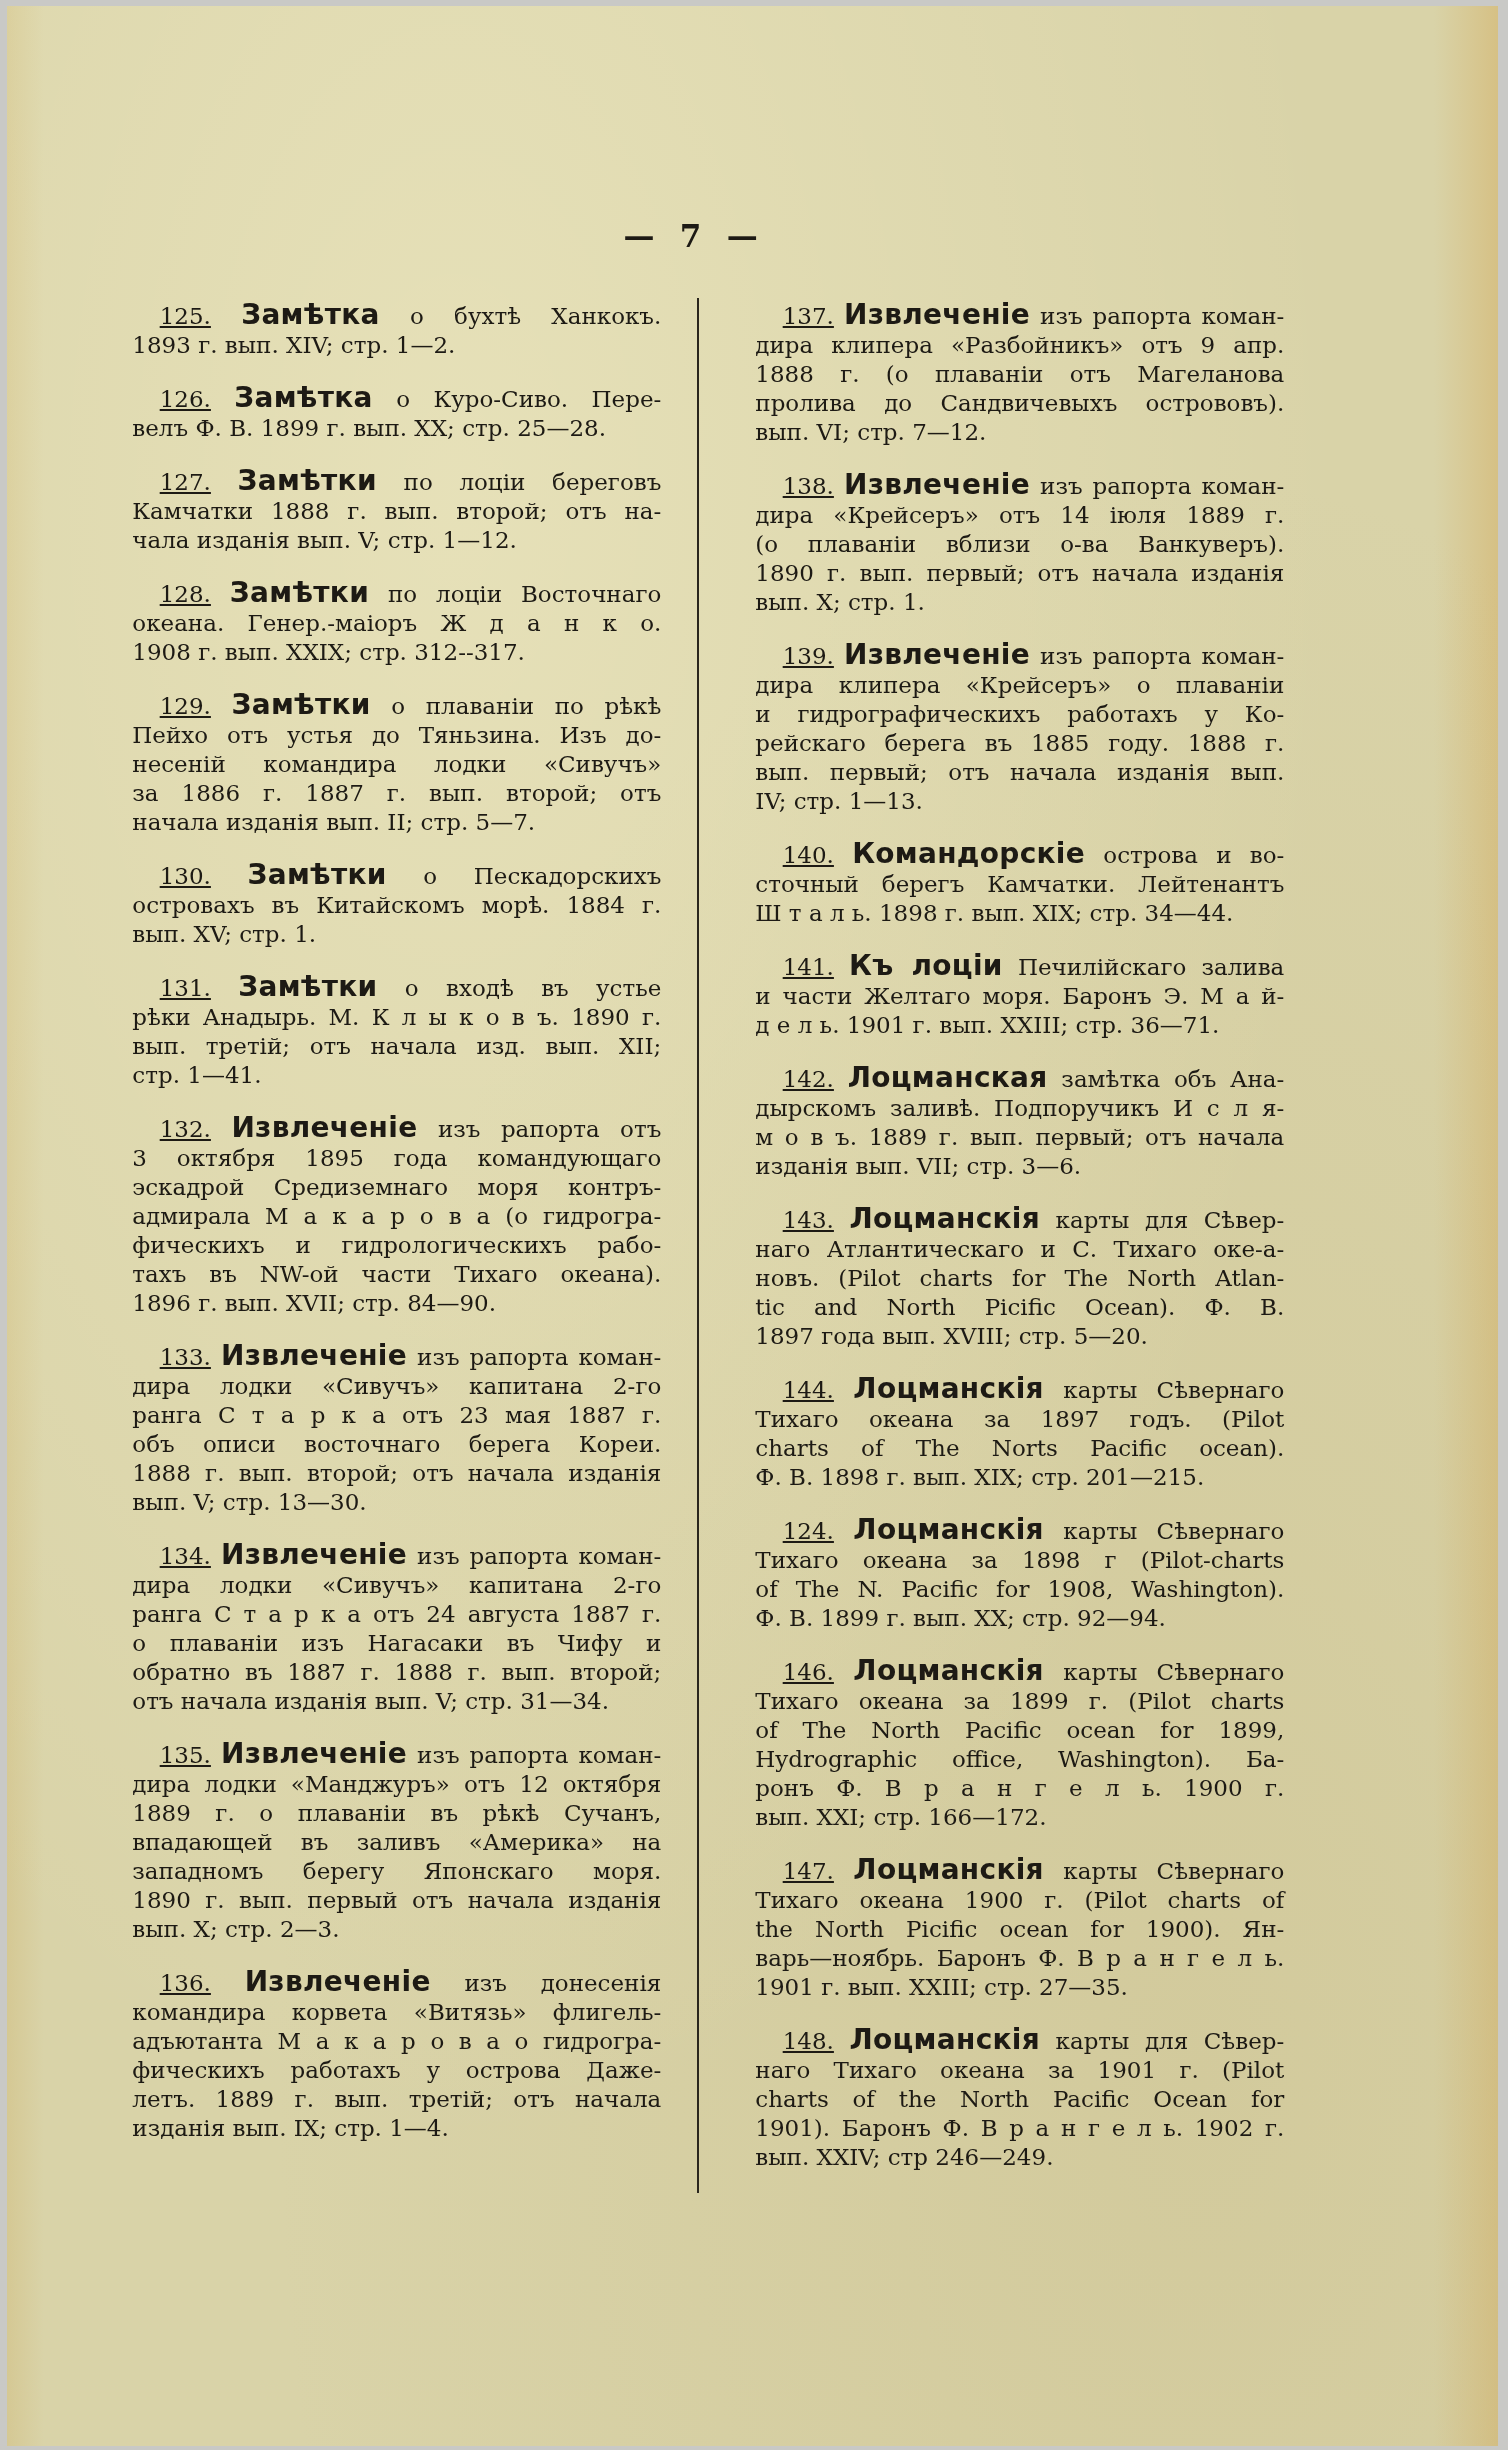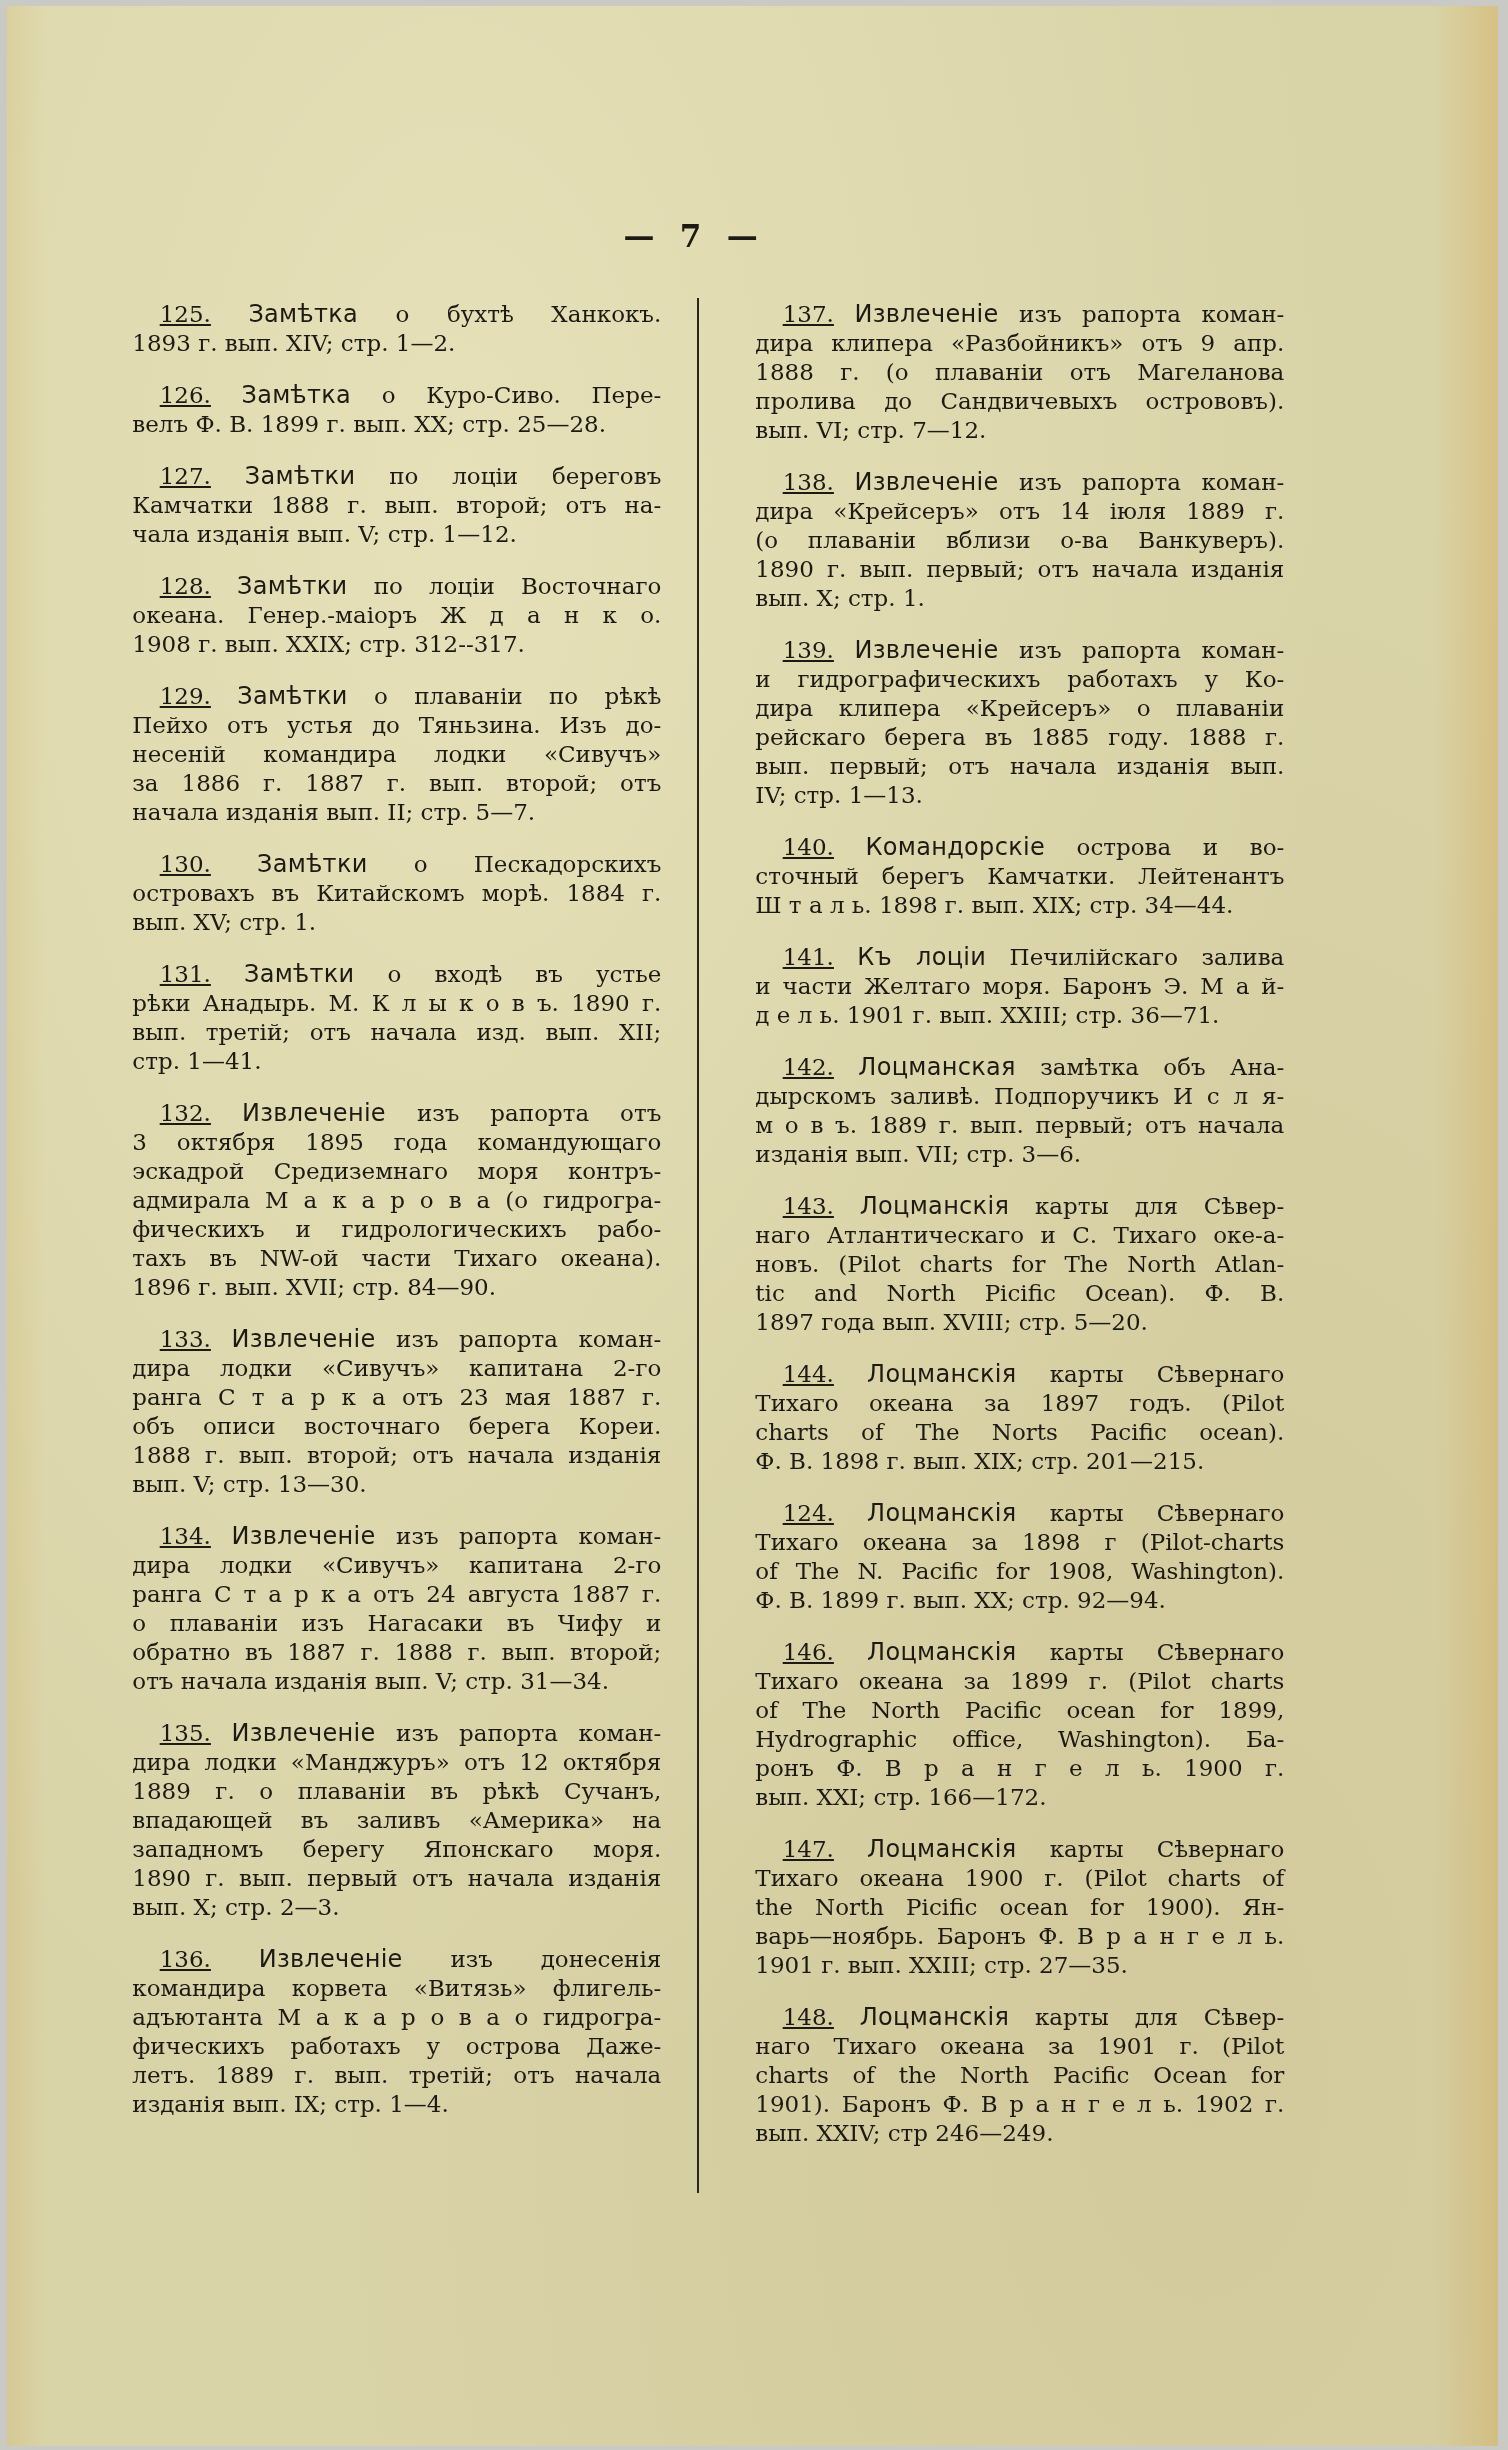--- a/index.html
+++ b/index.html
@@ -33,21 +33,21 @@
   .entry {
     font-size: 23px; line-height: 29px;
     text-align: justify; text-align-last: left;
     margin: 0 0 23px 0;
     hyphens: manual;
   }
   .entry .line { display: block; text-align: justify; text-align-last: justify; white-space: nowrap; overflow: visible; }
   .entry .line.last { text-align-last: left; }
   .entry .first { text-indent: 27.4px; }
   .num { font-weight: normal; text-decoration: underline; }
-  .kw { font-weight: normal; font-family: "DejaVu Sans", "Liberation Sans", sans-serif; font-size: 24px; letter-spacing: 0.3px; }
+  .kw { font-weight: bold; font-family: "DejaVu Sans", "Liberation Sans", sans-serif; font-size: 28px; letter-spacing: 0.3px; }
 </style>
 </head>
 <body>
 
 <div class="page">
   <div class="page-number">— 7 —</div>
   <div class="column col-left">
       <div class="entry">
         <span class="line first"><span class="num">125.</span> <span class="kw">Замѣтка</span> <span>о бухтѣ Ханкокъ.</span></span>
         <span class="line last">1893 г. вып. XIV; стр. 1—2.</span>
@@ -138,22 +138,22 @@
       </div>
       <div class="entry">
         <span class="line first"><span class="num">138.</span> <span class="kw">Извлеченіе</span> <span>изъ рапорта коман-</span></span>
         <span class="line">дира «Крейсеръ» отъ 14 іюля 1889 г.</span>
         <span class="line">(о плаваніи вблизи о-ва Ванкуверъ).</span>
         <span class="line">1890 г. вып. первый; отъ начала изданія</span>
         <span class="line last">вып. X; стр. 1.</span>
       </div>
       <div class="entry">
         <span class="line first"><span class="num">139.</span> <span class="kw">Извлеченіе</span> <span>изъ рапорта коман-</span></span>
+        <span class="line">дира клипера «Крейсеръ» о плаваніи</span>
         <span class="line">и гидрографическихъ работахъ у Ко-</span>
-        <span class="line">дира клипера «Крейсеръ» о плаваніи</span>
         <span class="line">рейскаго берега въ 1885 году. 1888 г.</span>
         <span class="line">вып. первый; отъ начала изданія вып.</span>
         <span class="line last">IV; стр. 1—13.</span>
       </div>
       <div class="entry">
         <span class="line first"><span class="num">140.</span> <span class="kw">Командорскіе</span> <span>острова и во-</span></span>
         <span class="line">сточный берегъ Камчатки. Лейтенантъ</span>
         <span class="line last">Ш т а л ь. 1898 г. вып. XIX; стр. 34—44.</span>
       </div>
       <div class="entry">

